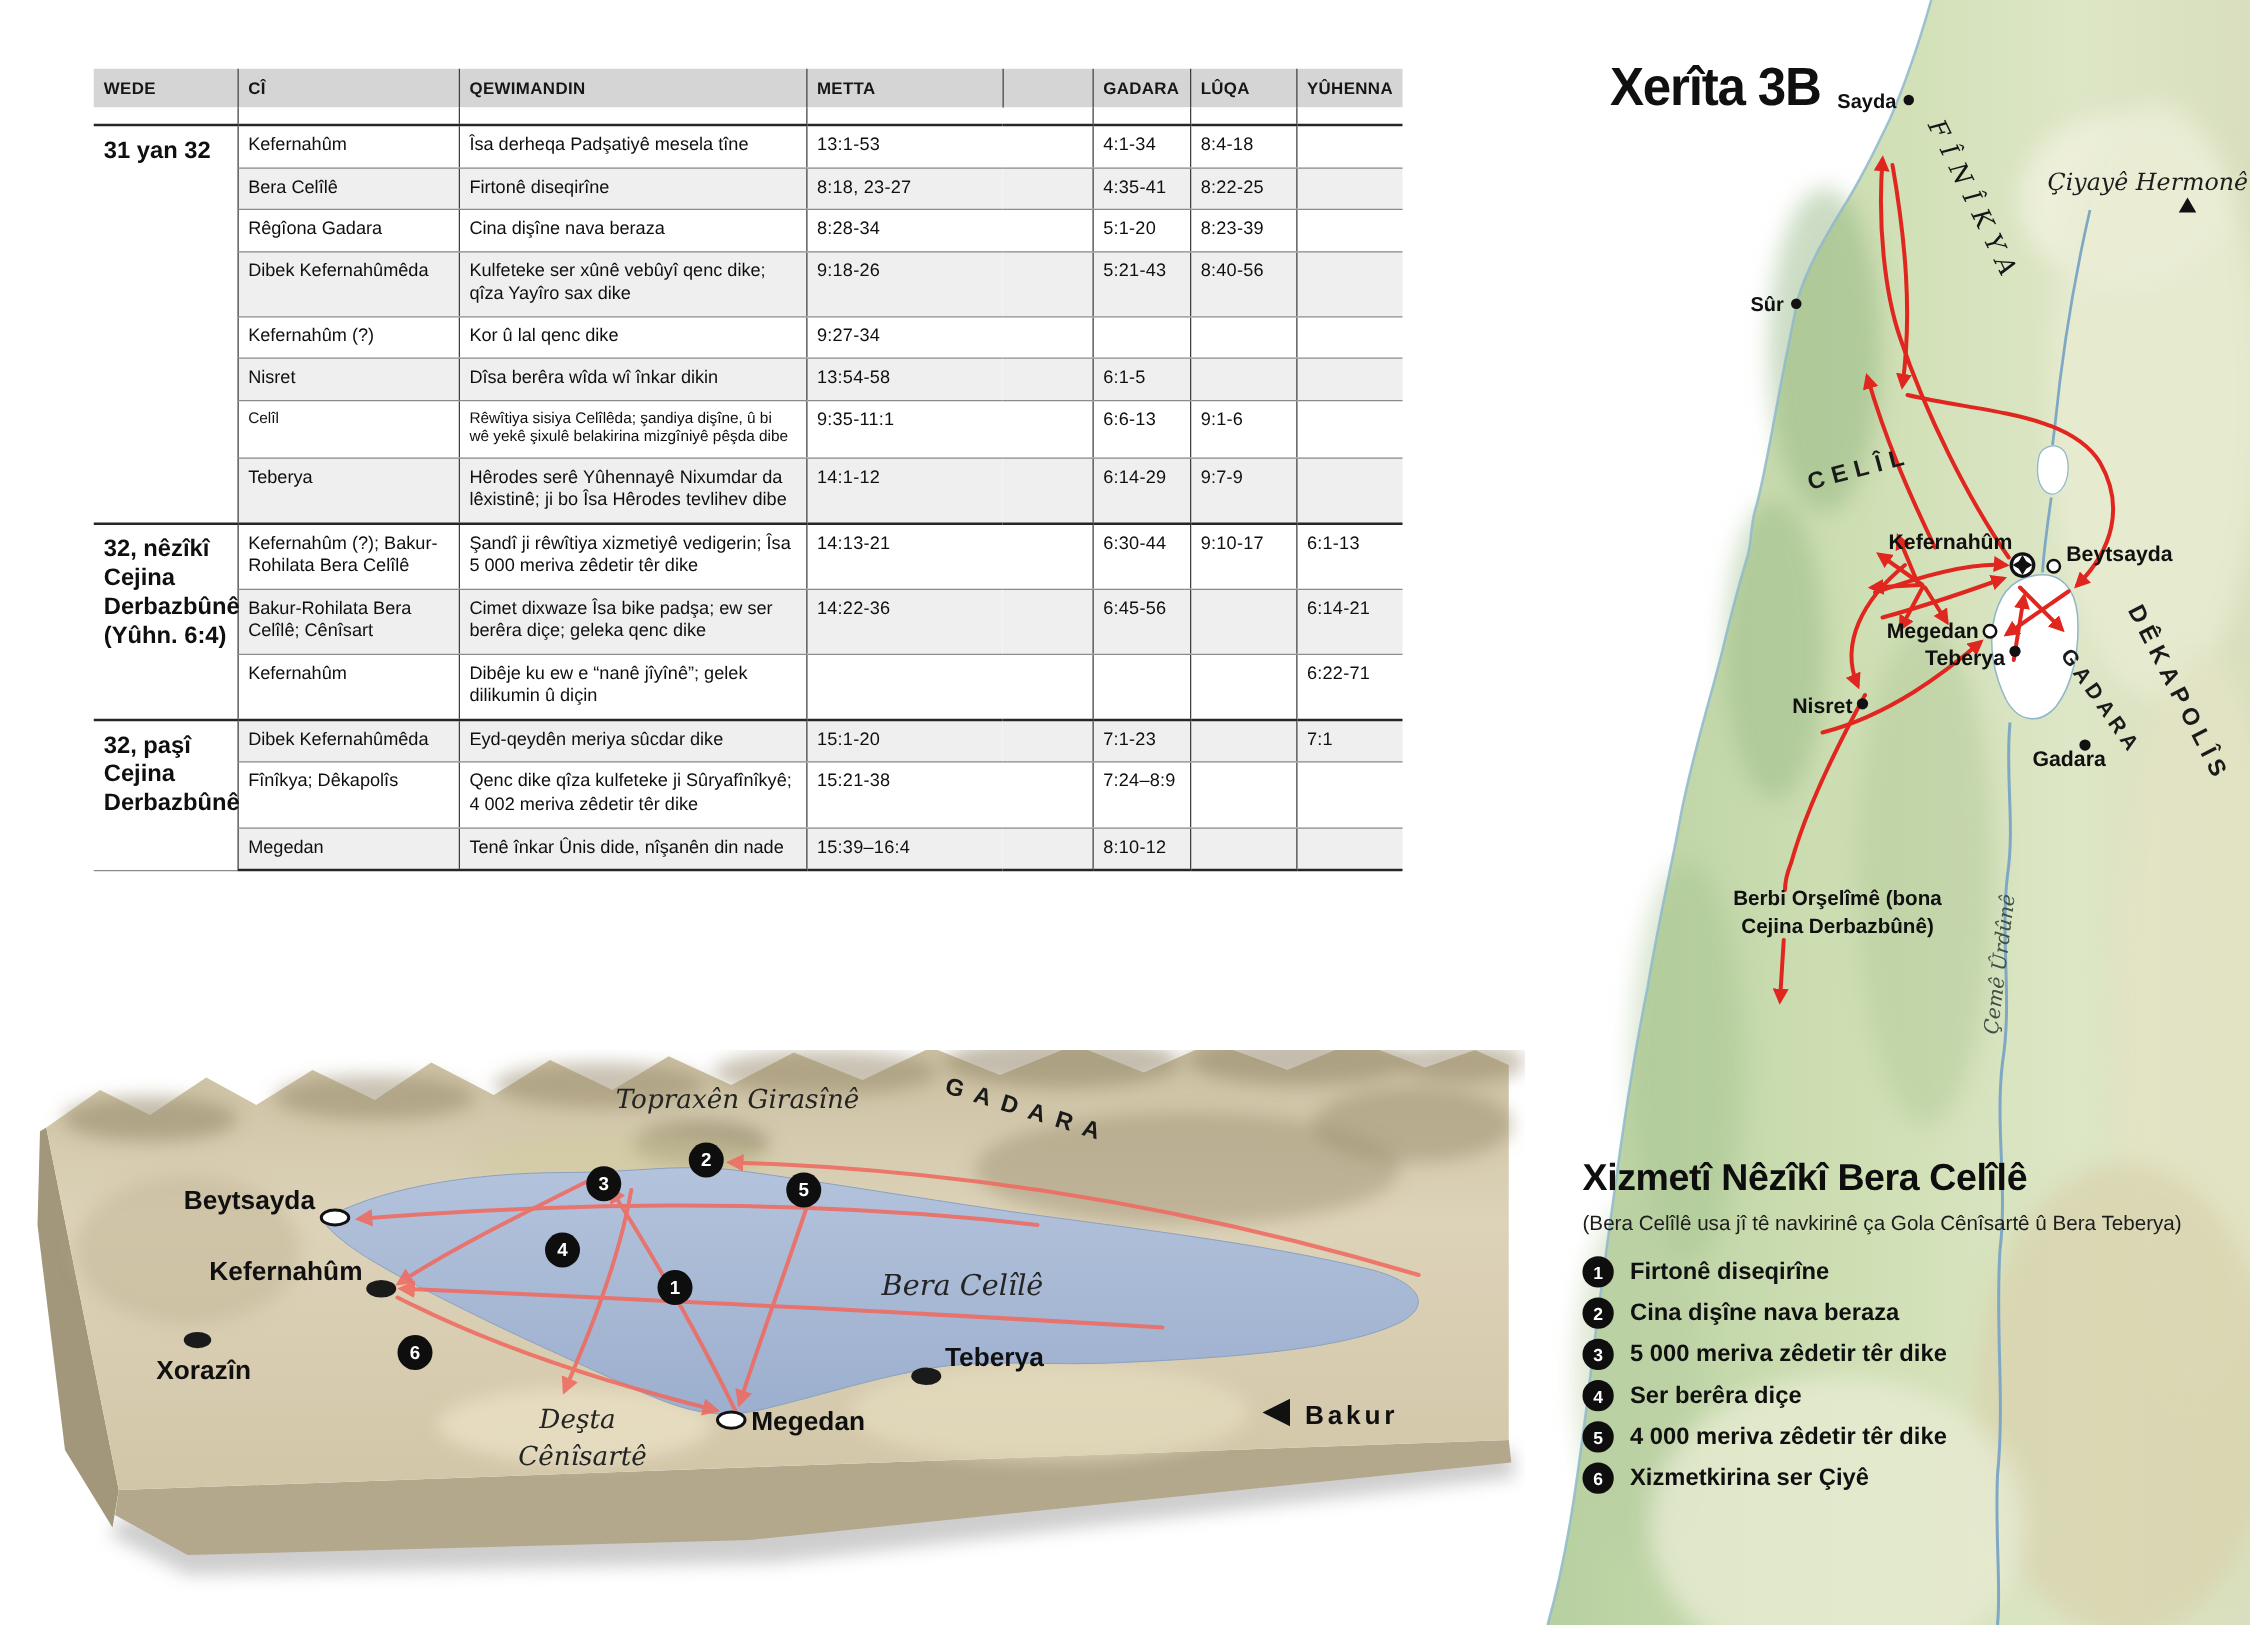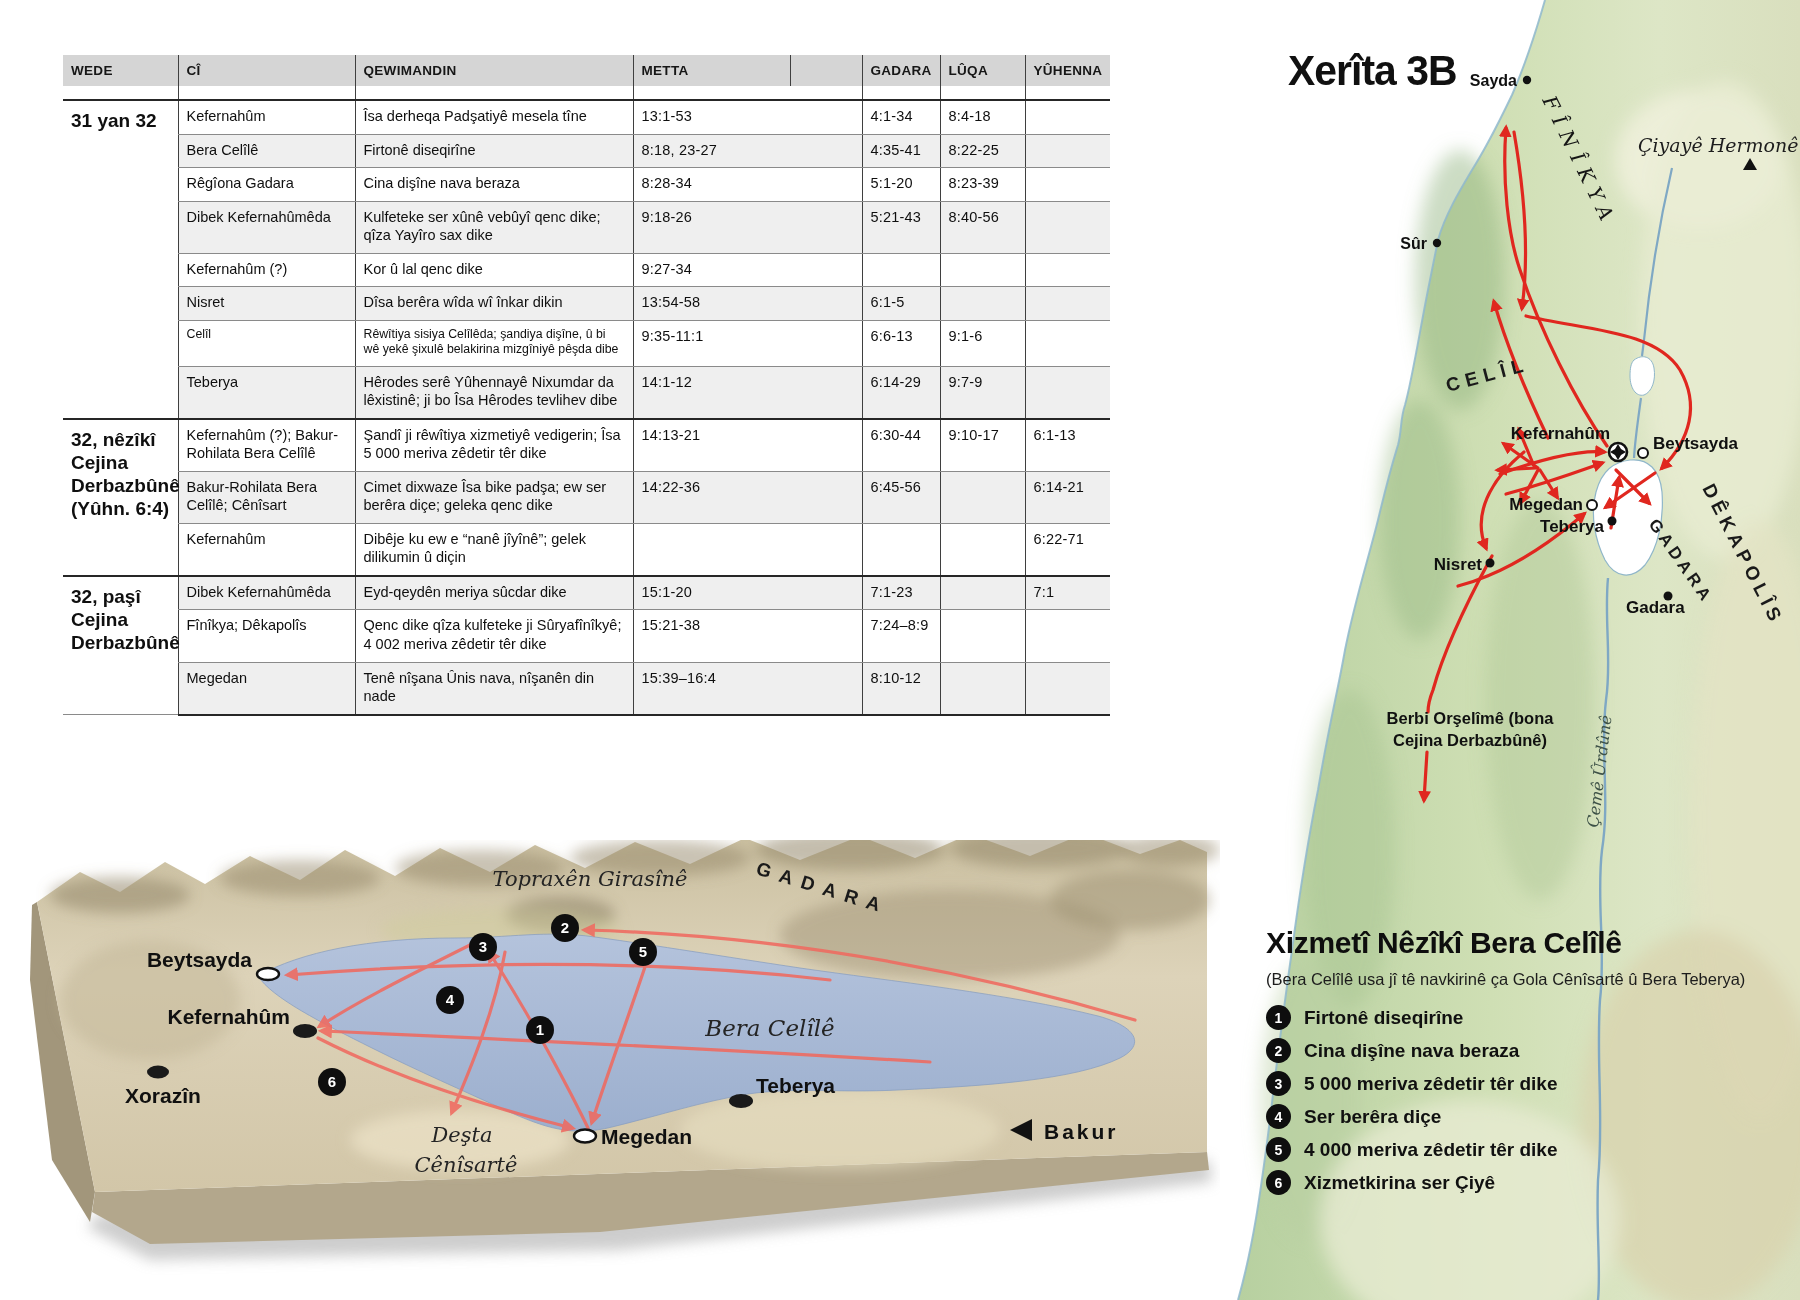--- a/index.html
+++ b/index.html
@@ -1,21 +1,21 @@
 <!DOCTYPE html>
 <html><head>
 <meta charset="utf-8">
 <style>
   html,body{margin:0;padding:0;background:#fff;}
   #page{position:relative;width:1800px;height:1300px;background:#fff;overflow:hidden;
         font-family:"Liberation Sans",sans-serif;color:#111;}
 
   
   .tbl-wrap{position:absolute;left:63px;top:55px;}
-  table.tbl{border-collapse:collapse;table-layout:fixed;width:1047px;}
+  table.tbl{border-collapse:collapse;table-layout:fixed;width:1047px;margin-left:12px;}
   .tbl th{background:#d5d5d5;font-size:13.5px;font-weight:bold;text-align:left;
           padding:8px 8px;letter-spacing:.3px;color:#161616;}
   .tbl th,.tbl td{border-left:1px solid #3f3f3f;vertical-align:top;}
   .tbl th:first-child,.tbl td.wede{border-left:none;}
   .tbl td{font-size:14.5px;line-height:1.28;padding:6px 8px 8px 8px;color:#0f0f0f;}
   .tbl td.nl{border-left:none;}
   .tbl tbody td{border-bottom:1px solid #8a8a8a;}
   .tbl tr.hgap td{border-bottom:none;height:13px;padding:0;background:#fff;}
   .tbl tr.sec td{border-top:2px solid #262626;}
   .tbl tr.last td{border-bottom:2px solid #262626;}
@@ -213,21 +213,21 @@
           <td>Fînîkya; Dêkapolîs</td>
           <td>Qenc dike qîza kulfeteke ji Sûryafînîkyê; 4 002 meriva zêdetir têr dike</td>
           <td class="ref">15:21-38</td>
           <td class="nl"></td>
           <td class="ref">7:24–8:9</td>
           <td class="ref"></td>
           <td class="ref"></td>
         </tr>
         <tr class="last">
           <td class="g">Megedan</td>
-          <td class="g">Tenê nîşana Ûnis nava, nîşanên din nade</td>
+          <td class="g">Tenê înkar Ûnis dide, nîşanên din nade</td>
           <td class="g ref">15:39–16:4</td>
           <td class="g nl"></td>
           <td class="g ref">8:10-12</td>
           <td class="g ref"></td>
           <td class="g ref"></td>
         </tr>
       </tbody>
     </table>
   </div>
 

